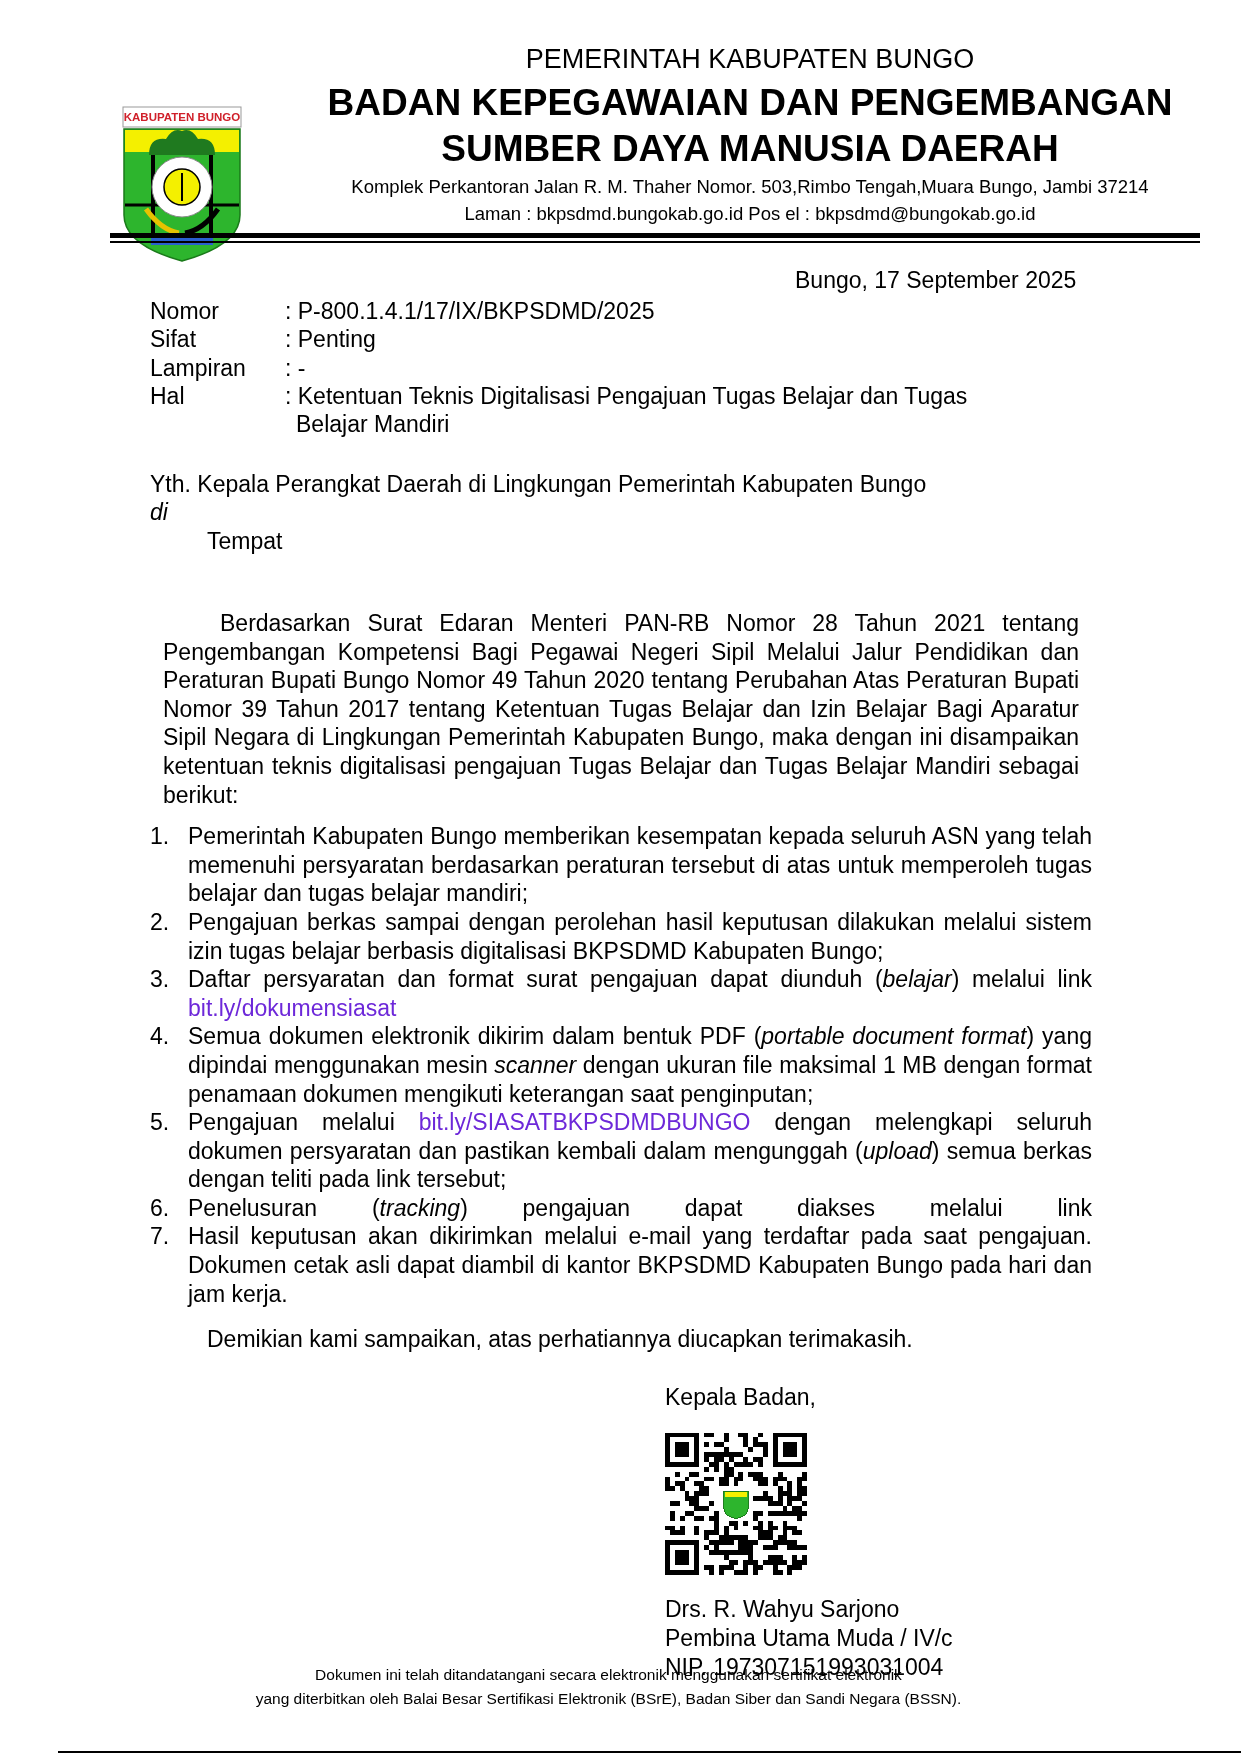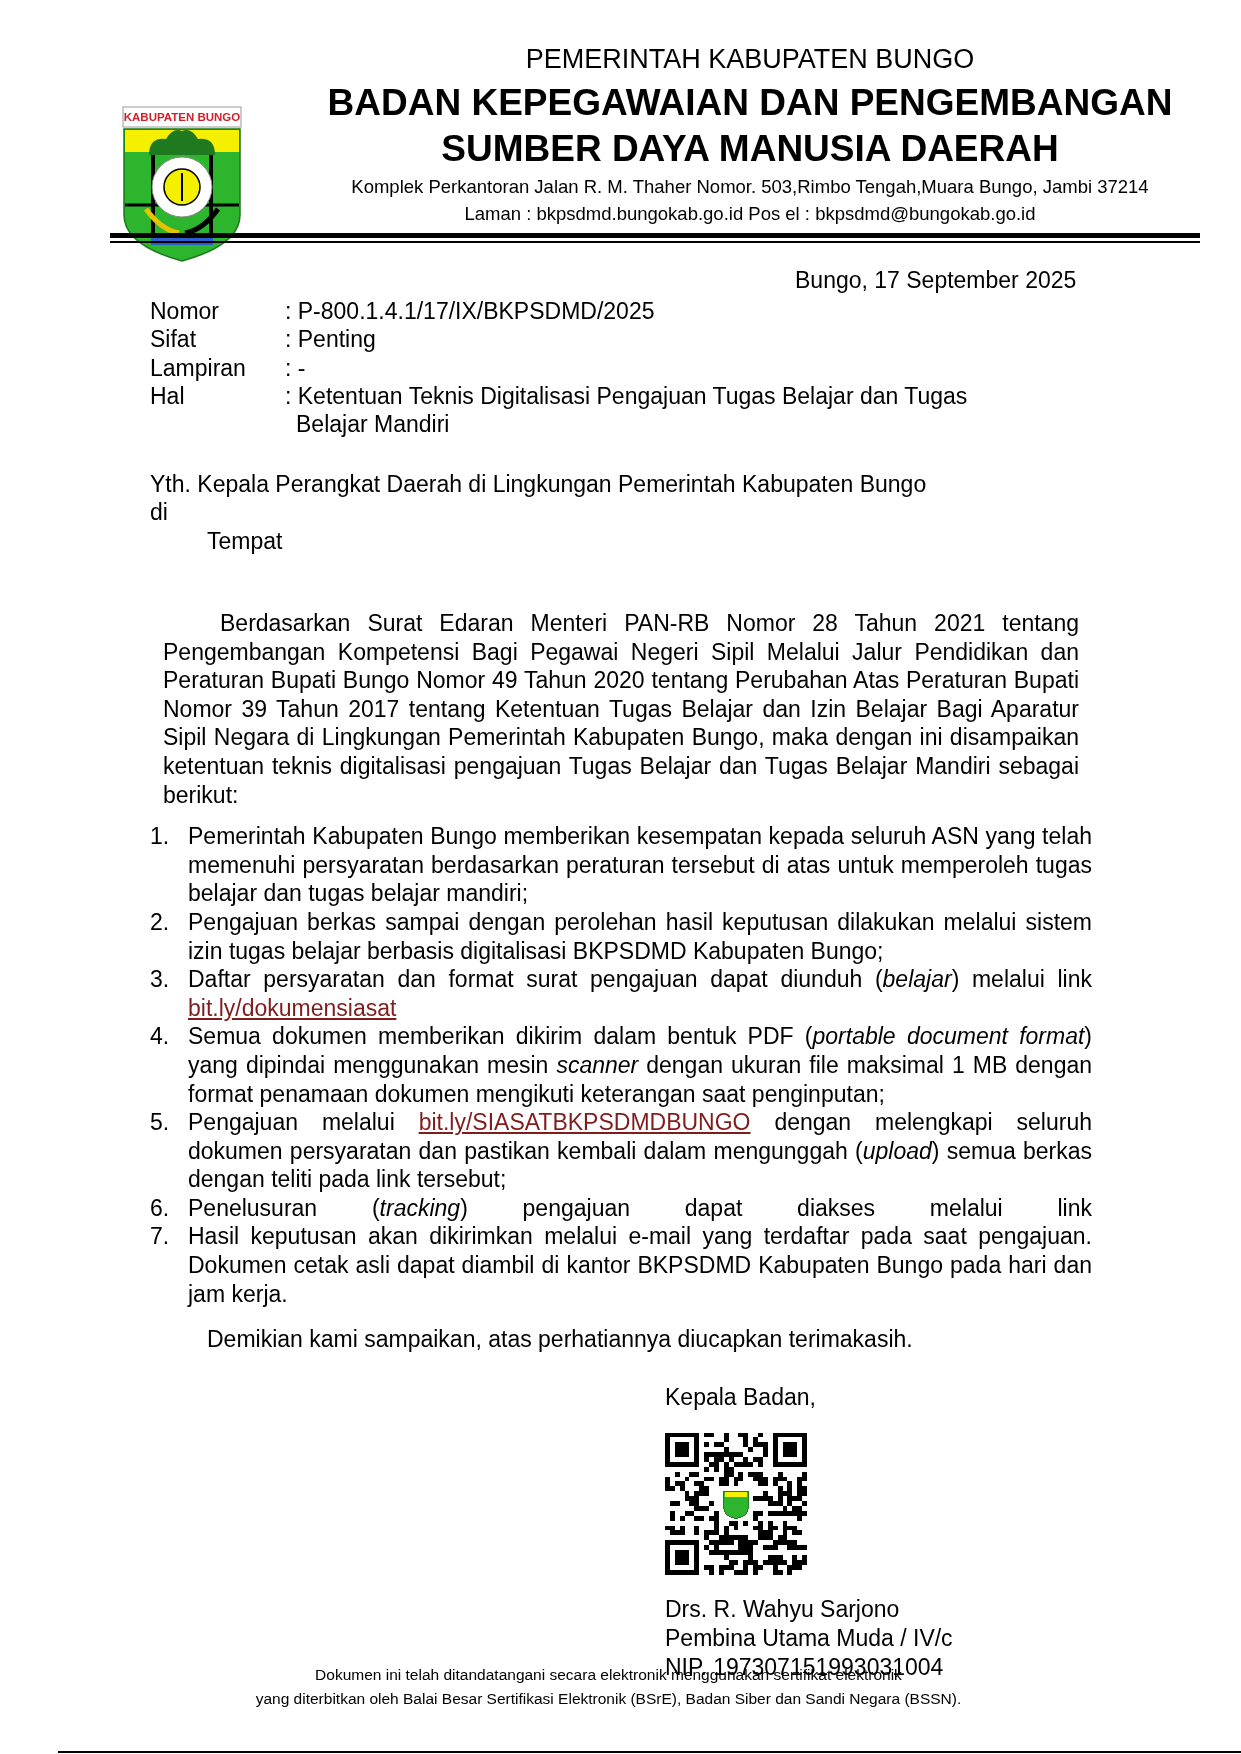--- a/index.html
+++ b/index.html
@@ -15,30 +15,30 @@
   #hdr4 { top:176px; font-size:18.5px; }
   #hdr5 { top:203px; font-size:18.5px; }
   #rule-thick { left:110px; top:233px; width:1090px; height:5px; background:#000; }
   #rule-thin { left:110px; top:241px; width:1090px; height:2px; background:#000; }
 
   .t { font-size:23px; line-height:28.6px; }
   #date { left:795px; top:266px; }
   .meta-label { left:150px; }
   .meta-val { left:285px; }
   #addr { left:150px; top:470px; }
-  #addr-di { left:150px; top:498px; }
+  #addr-di { left:150px; top:498px;font-style:italic; }
   #addr-place { left:207px; top:527px; }
 
   #body { left:150px; top:596px; width:942px; text-align:justify; }
   #body p { margin:13px; text-indent:57px; text-align:justify; text-align-last:left; }
   ol.items { margin:0; padding:0; list-style:none; }
   ol.items li { position:relative; padding-left:38px; text-align:justify; }
   ol.items li .num { position:absolute; left:0; top:0; }
   ol.items li.spread { text-align-last:justify; }
-  a.lnk { color:#7f1d1d; text-decoration:underline; }
+  a.lnk { color:#6d28d9; }
   #closing { left:207px; top:1325px; }
 
   #sig-title { left:665px; top:1383px; }
   #qr { left:665px; top:1432px; width:142px; height:143px; }
   #sig-name { left:665px; top:1595px; }
   #sig-rank { left:665px; top:1624px;text-align:right; }
   #sig-nip { left:665px; top:1653px; }
   .foot { position:absolute; left:0; width:1241px; text-align:center; font-size:15.5px; white-space:nowrap; }
   #foot1 { top:1666px; left:-12px; }
   #foot2 { top:1690px; left:-12px; }
@@ -100,21 +100,21 @@
     <li>
       <span class="num">2.</span>
       <span>Pengajuan berkas sampai dengan perolehan hasil keputusan dilakukan melalui sistem izin tugas belajar berbasis digitalisasi BKPSDMD Kabupaten Bungo;</span>
     </li>
     <li>
       <span class="num">3.</span>
       <span>Daftar persyaratan dan format surat pengajuan dapat diunduh (</span><i>belajar</i><span>) melalui link</span><a class="lnk"> bit.ly/dokumensiasat</a>
     </li>
     <li>
       <span class="num">4.</span>
-      <span>Semua dokumen memberikan dikirim dalam bentuk PDF (</span><i>portable document format</i><span>) yang dipindai menggunakan mesin </span><i>scanner</i><span> dengan ukuran file maksimal 1 MB dengan format penamaan dokumen mengikuti keterangan saat penginputan;</span>
+      <span>Semua dokumen elektronik dikirim dalam bentuk PDF (</span><i>portable document format</i><span>) yang dipindai menggunakan mesin </span><i>scanner</i><span> dengan ukuran file maksimal 1 MB dengan format penamaan dokumen mengikuti keterangan saat penginputan;</span>
     </li>
     <li>
       <span class="num">5.</span>
       <span>Pengajuan melalui </span><a class="lnk">bit.ly/SIASATBKPSDMDBUNGO</a><span> dengan melengkapi seluruh dokumen persyaratan dan pastikan kembali dalam mengunggah (</span><i>upload</i><span>) semua berkas dengan teliti pada link tersebut;</span>
     </li>
     <li class="spread">
       <span class="num">6.</span>
       <span>Penelusuran (</span><i>tracking</i><span>) pengajuan dapat diakses melalui link</span>
     </li>
     <li>

